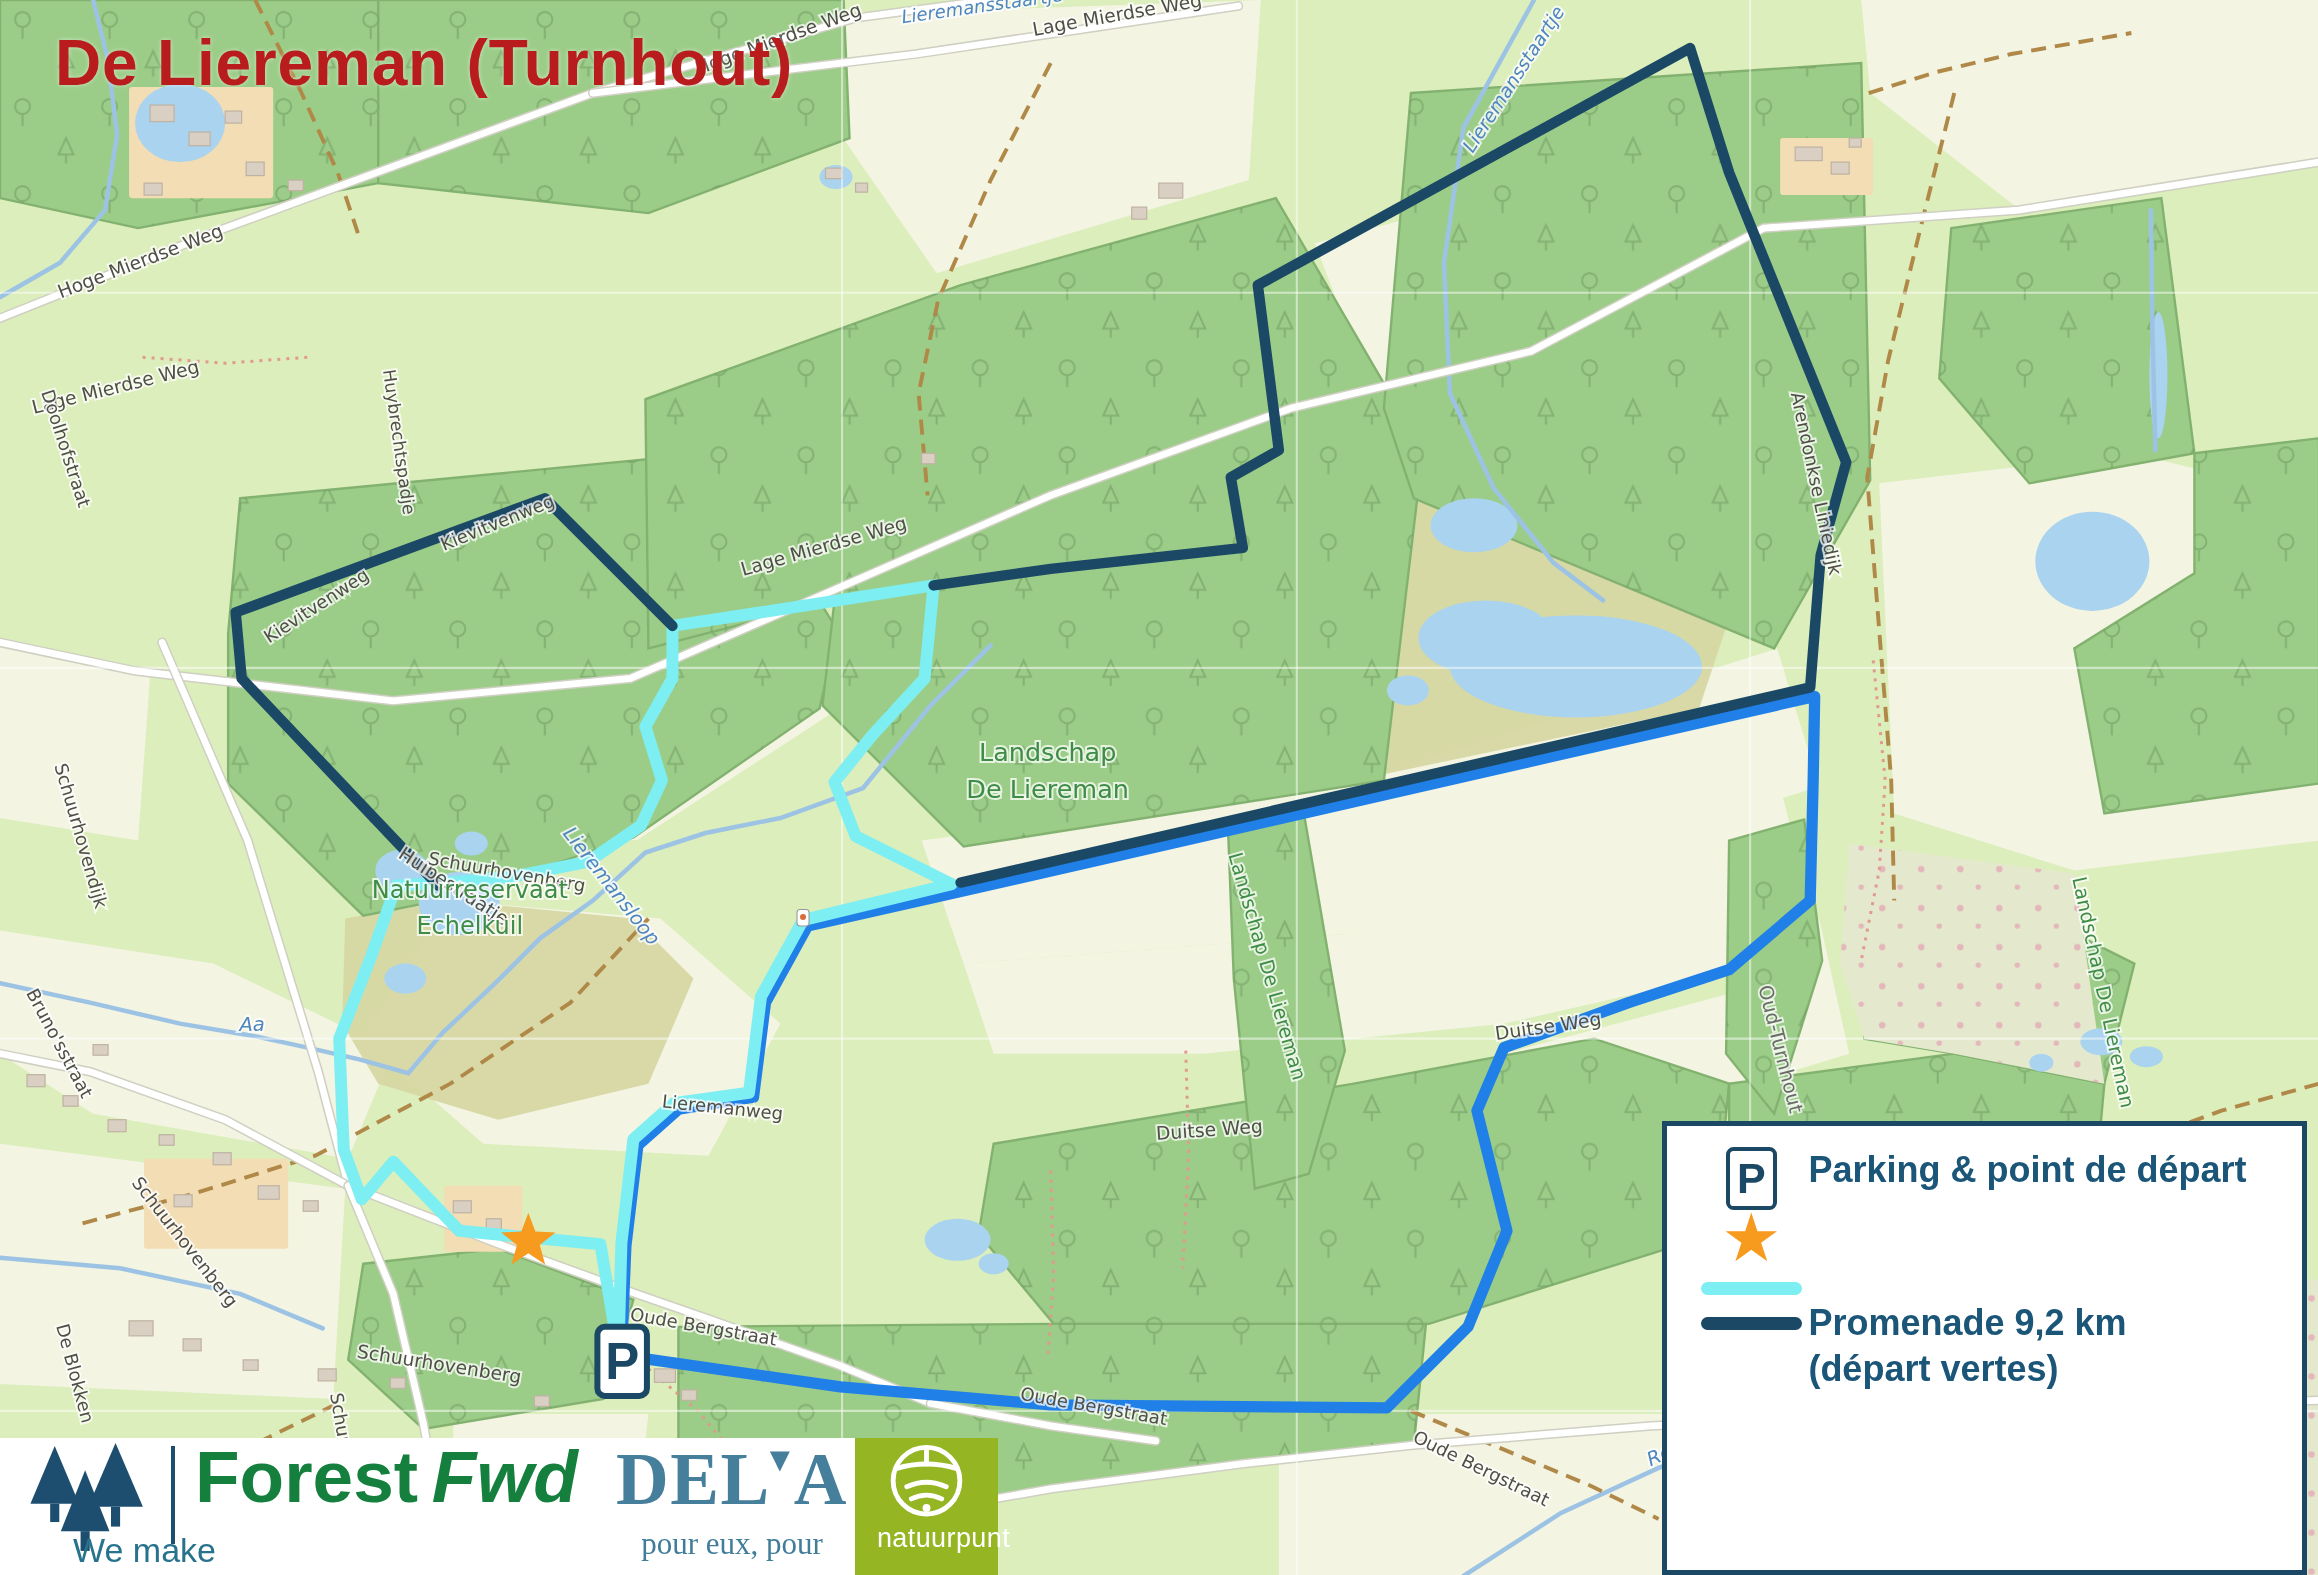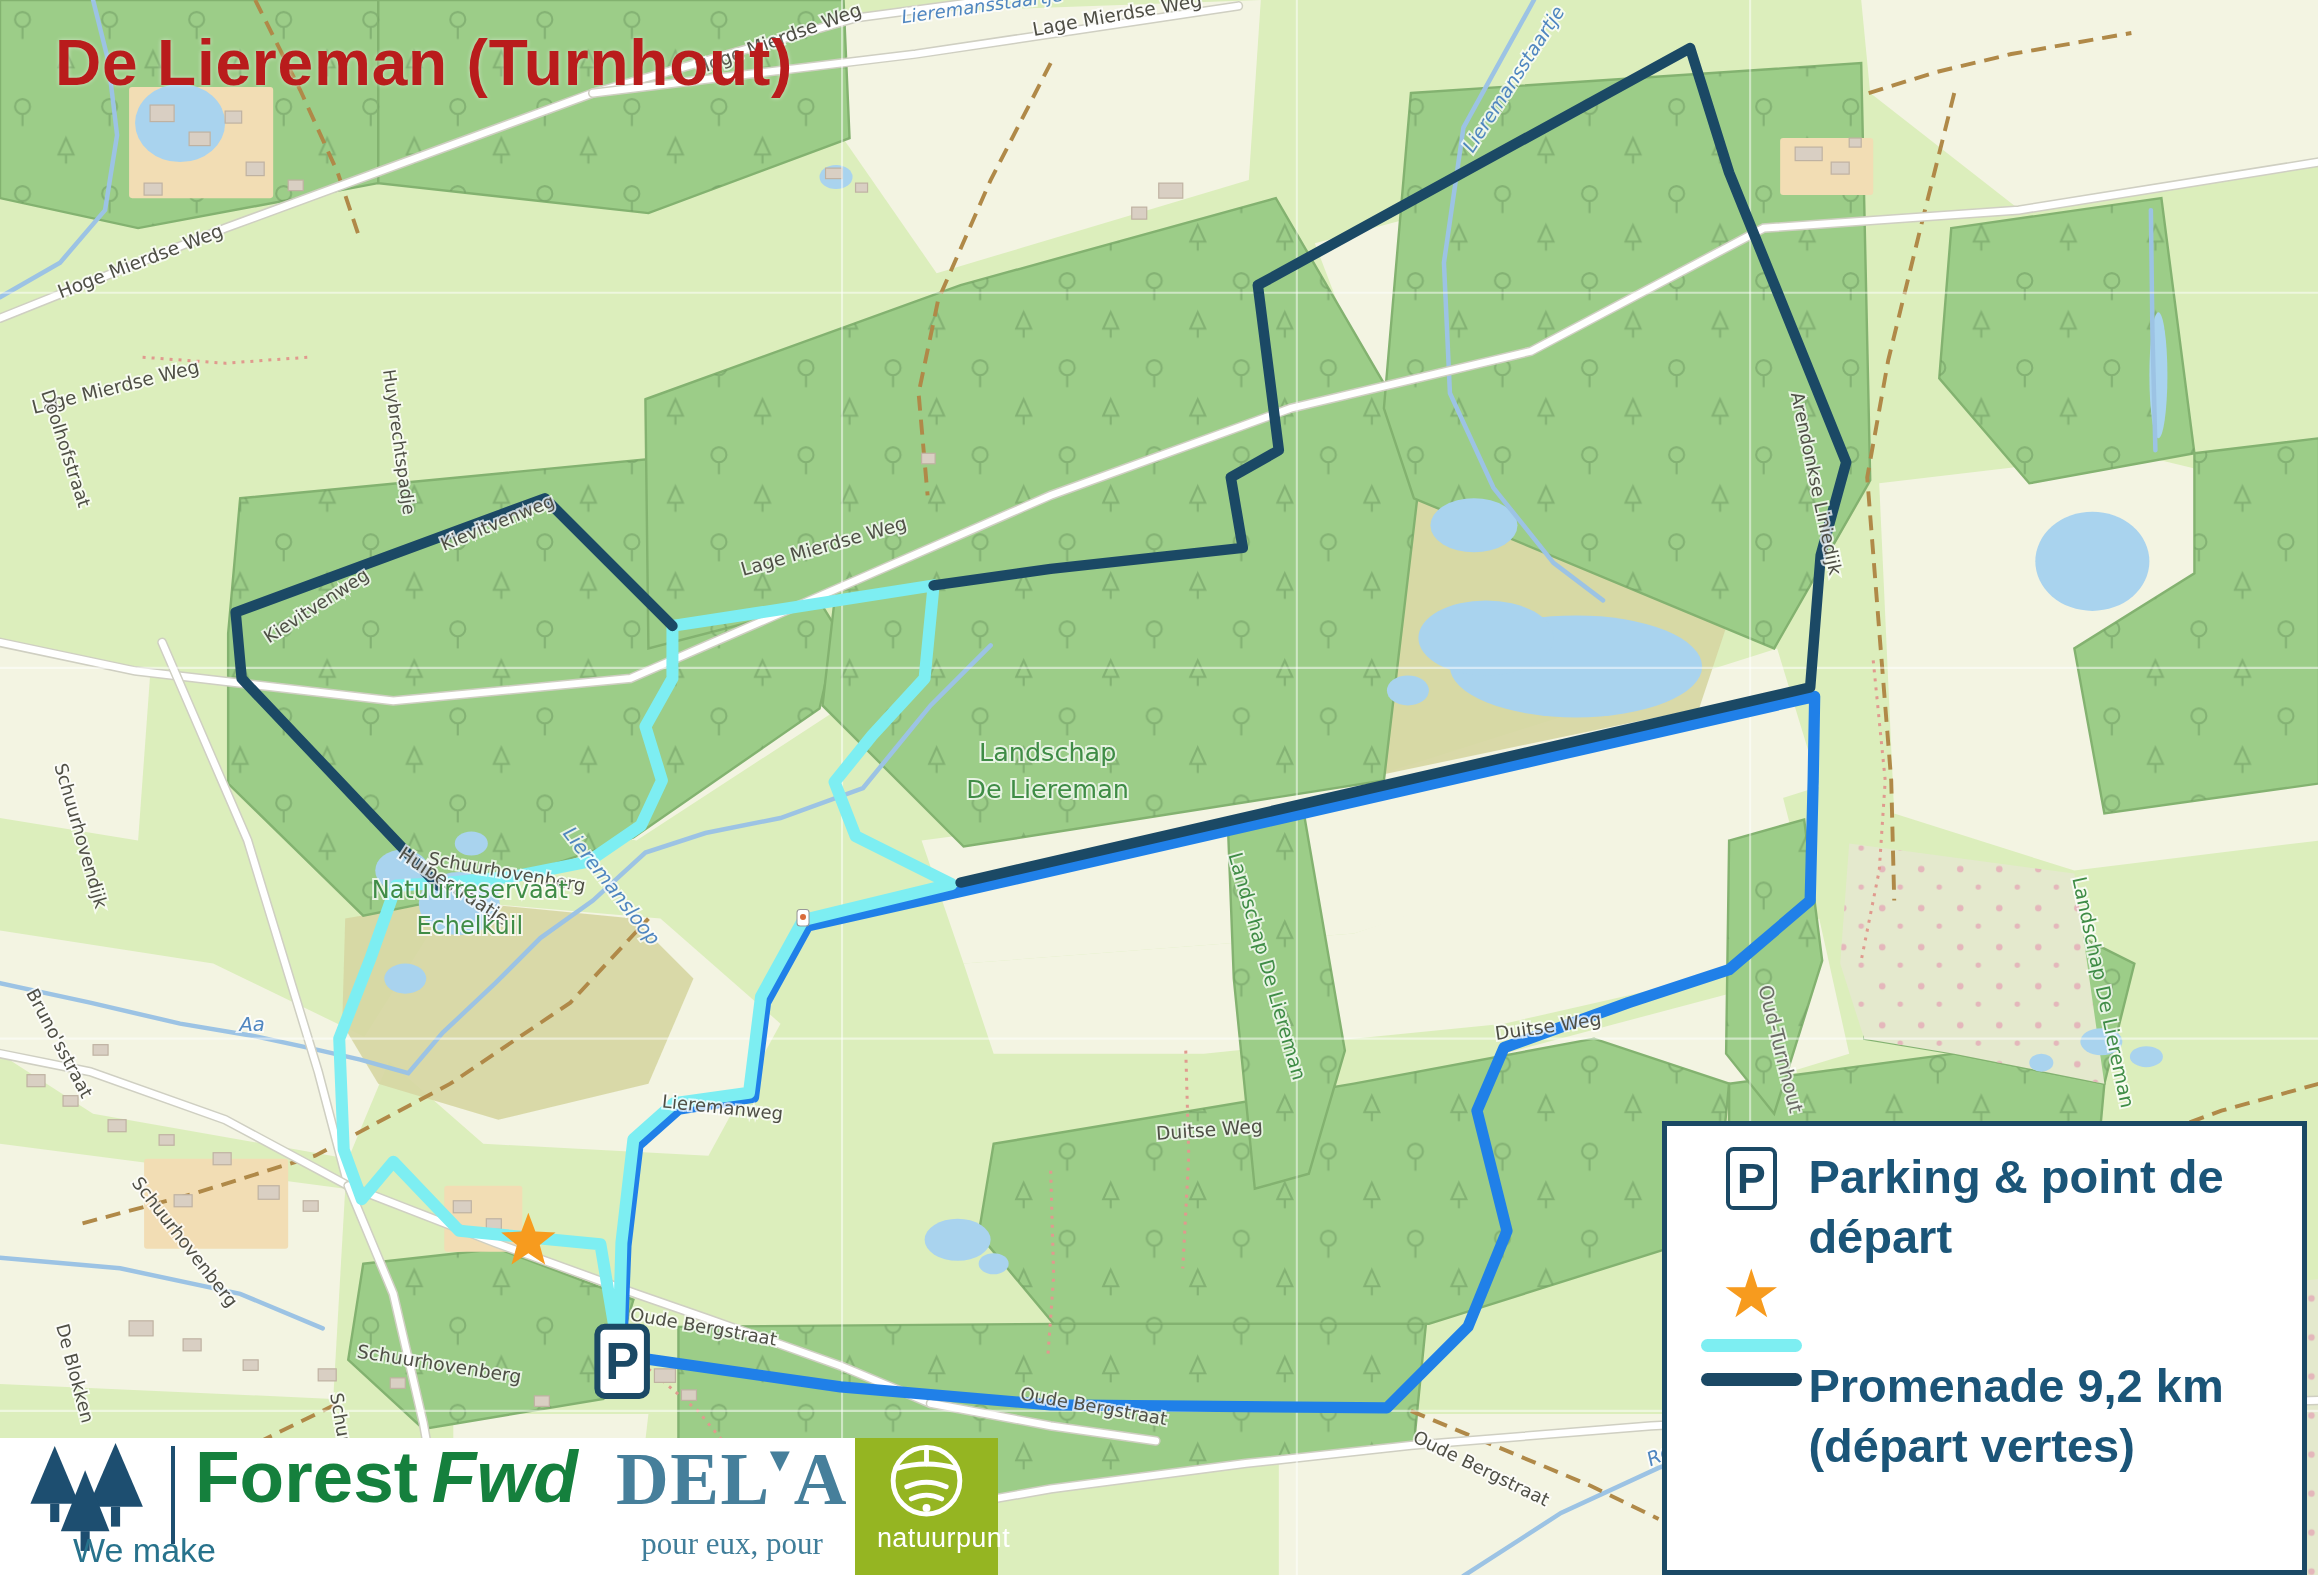--- a/index.html
+++ b/index.html
@@ -10,21 +10,21 @@
   
   .map-title{position:absolute;left:55px;top:26px;font-size:64px;font-weight:bold;
     color:#b91c1c;letter-spacing:0.8px;text-shadow:0 0 4.6px rgba(255,255,255,.55);}
 
   
   .legend{position:absolute;left:1662px;top:1121px;width:645px;height:454px;
     background:#fff;border:5.3px solid #1b4965;box-sizing:border-box;
     padding:21.3px 15.2px 7.6px 27.4px;color:#1b5578;}
   .legend-row{display:flex;align-items:flex-start;margin-bottom:4.6px;}
   .legend-ico{width:114px;flex:0 0 114px;display:flex;justify-content:center;align-items:center;}
-  .legend-txt{font-size:47px;font-weight:bold;line-height:1.27;}
+  .legend-txt{font-size:36px;font-weight:bold;line-height:1.27;}
   .p-sign{width:43px;height:55px;border:4.6px solid #1b4965;border-radius:7.6px;background:#fff;
     display:flex;align-items:center;justify-content:center;font-size:43px;font-weight:bold;
     color:#1b4965;font-family:"Liberation Sans",sans-serif;}
   .legend-star{font-size:67px;line-height:46px;color:#f79b1e;}
   .swatch{width:101px;height:13px;border-radius:6.9px;margin-top:17px;}
   .swatch-cyan{background:#7deef2;}
   .swatch-blue{background:#2080e8;}
   .swatch-navy{background:#1b4965;}
 
   

